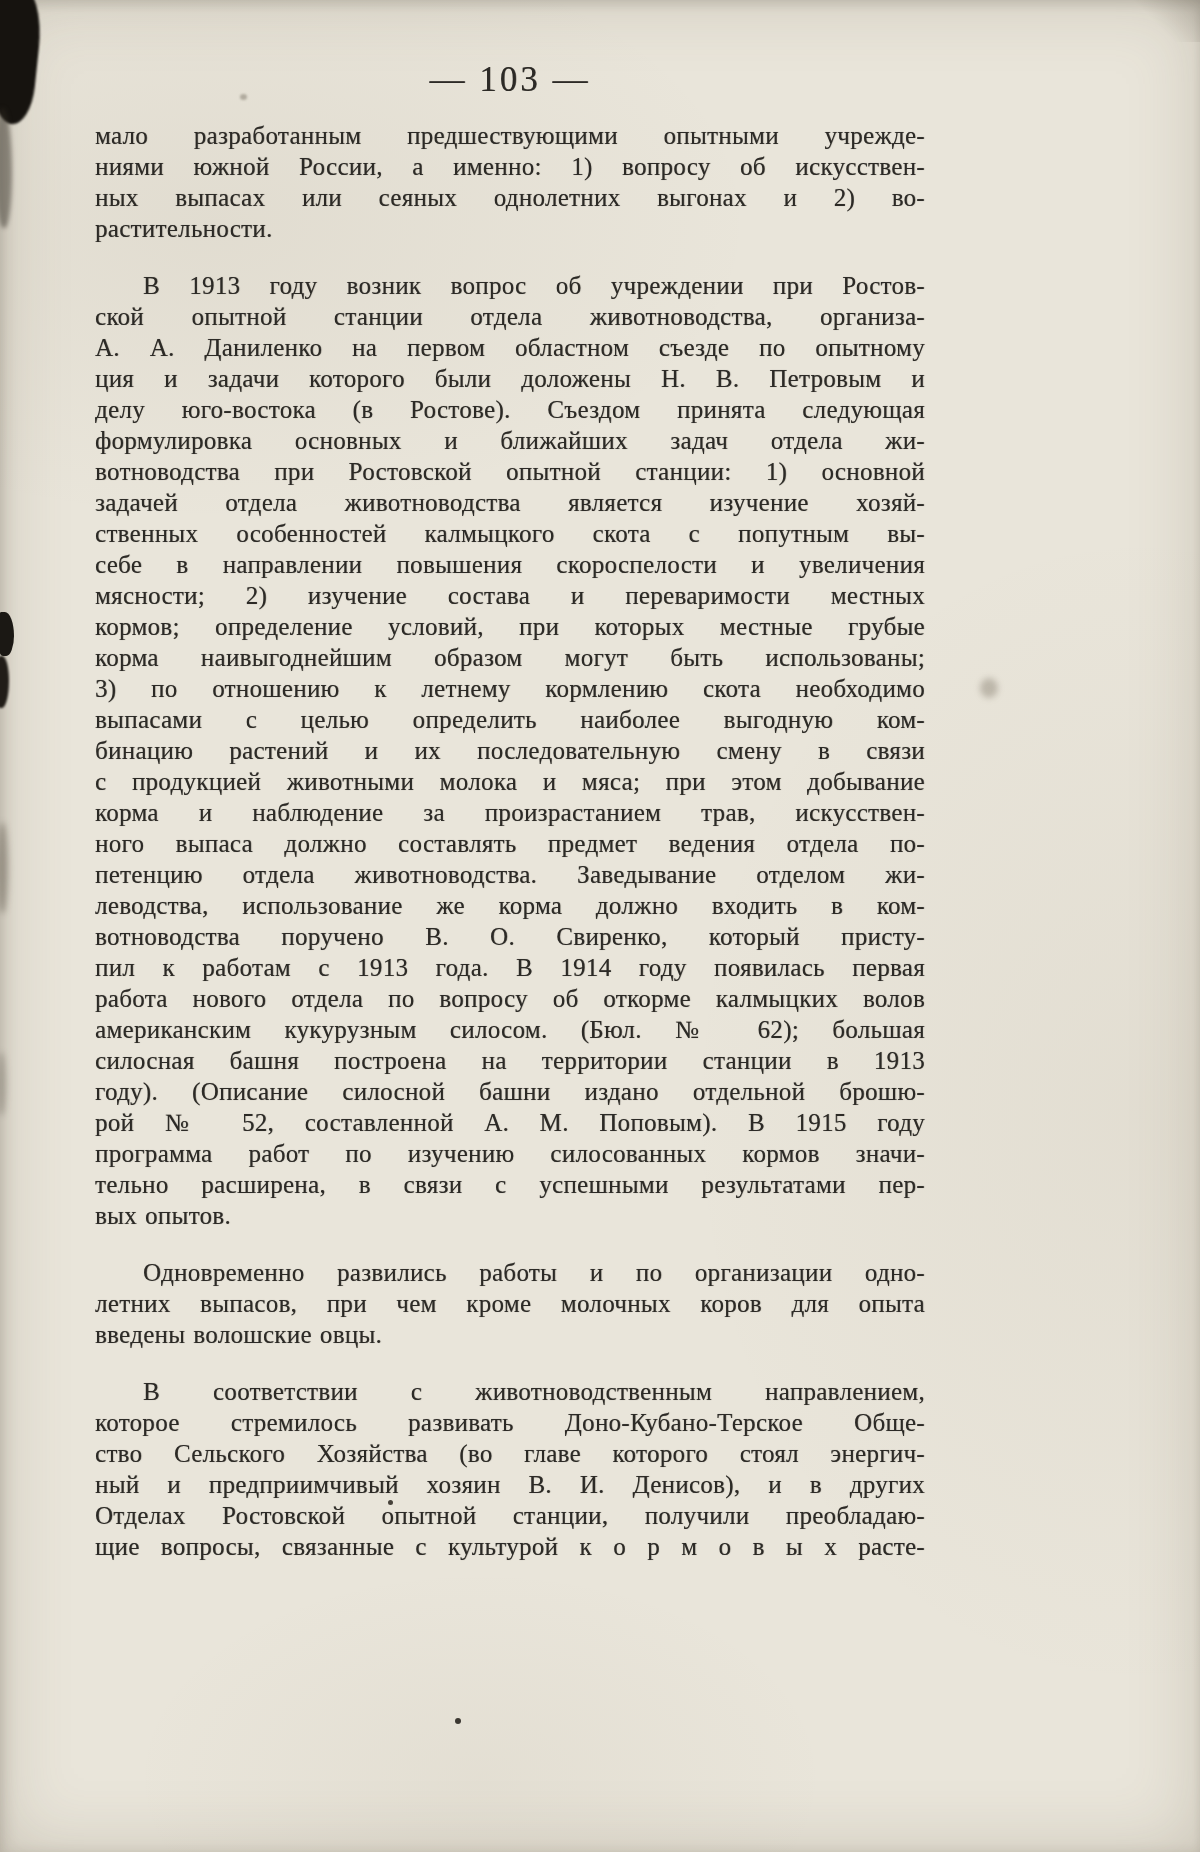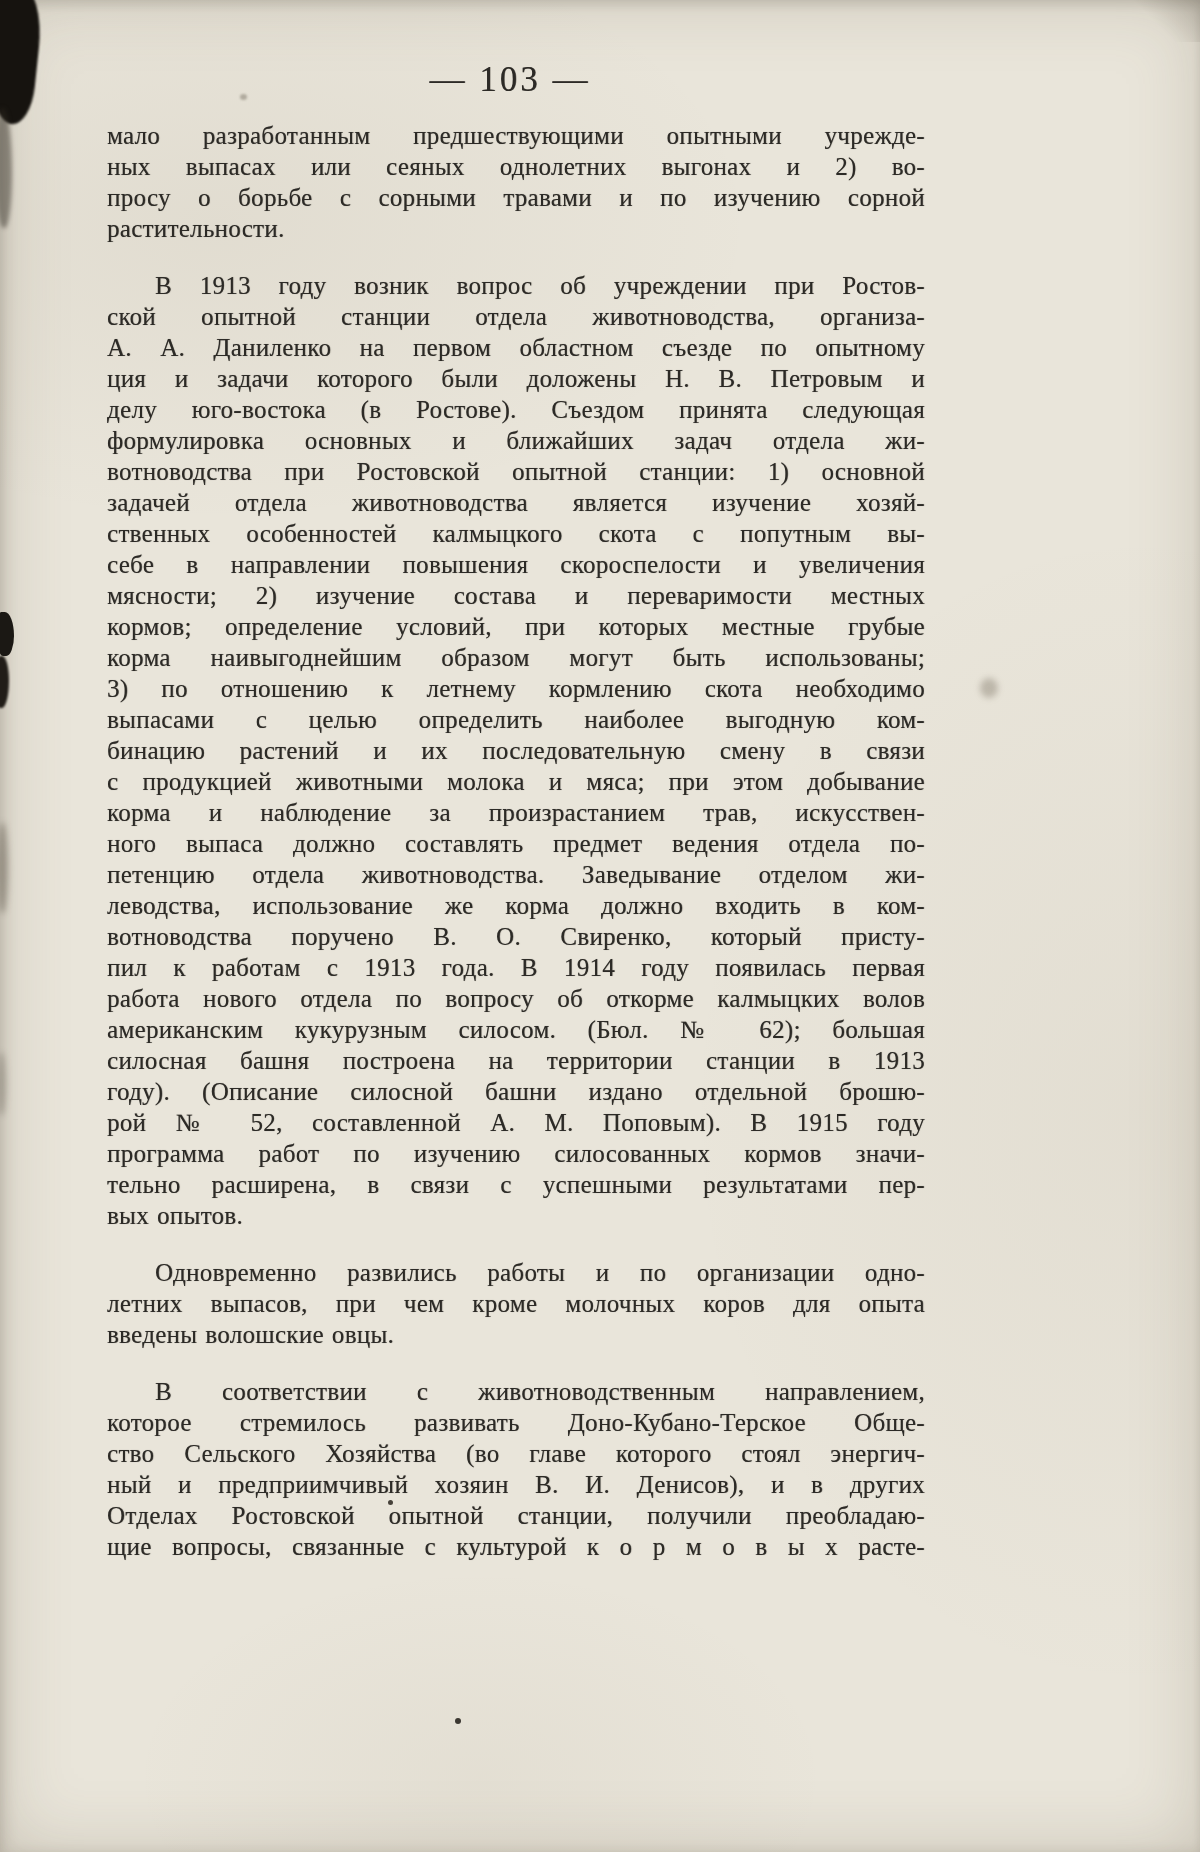--- a/index.html
+++ b/index.html
@@ -42,21 +42,21 @@
     top: 120px;
     left: 95px;
     width: 830px;
     font-size: 25px;
     line-height: 31px;
     color: #2c2a26;
     letter-spacing: 0.3px;
     word-spacing: 1.5px;
     text-shadow: 0.4px 0.4px 0.7px rgba(44, 40, 34, 0.55);
   }
-  .paragraph { margin: 0 0 26px 12px; }
+  .paragraph { margin: 0 0 26px 0; }
   .paragraph:last-child { margin-bottom: 0; }
   .line {
     text-align: justify;
     text-align-last: justify;
     -moz-text-align-last: justify;
     white-space: normal;
   }
   .line.lastline {
     text-align-last: left;
     font-family: Liberation Serif, serif;
@@ -139,22 +139,22 @@
   <div class="artifact smudge-right"></div>
   <div class="artifact speck-a"></div>
   <div class="artifact speck-b"></div>
   <div class="artifact speck-c"></div>
   <div class="artifact shade-tr"></div>
 
   <div class="page-number" style="color: rgb(44, 42, 38);">— 103 —</div>
   <div class="text-block" style="color: rgb(44, 42, 38);">
       <div class="paragraph">
         <div class="line">мало разработанным предшествующими опытными учрежде-</div>
+        <div class="line">ниями южной России, а именно: 1) вопросу об искусствен-</div>
         <div class="line">ных выпасах или сеяных однолетних выгонах и 2) во-</div>
-        <div class="line">просу о борьбе с сорными травами и по изучению сорной</div>
         <div class="line lastline">растительности.</div>
       </div>
       <div class="paragraph indent">
         <div class="line">В 1913 году возник вопрос об учреждении при Ростов-</div>
         <div class="line">ской опытной станции отдела животноводства, организа-</div>
         <div class="line">А. А. Даниленко на первом областном съезде по опытному</div>
         <div class="line">ция и задачи которого были доложены Н. В. Петровым и</div>
         <div class="line">делу юго-востока (в Ростове). Съездом принята следующая</div>
         <div class="line">формулировка основных и ближайших задач отдела жи-</div>
         <div class="line">вотноводства при Ростовской опытной станции: 1) основной</div>

